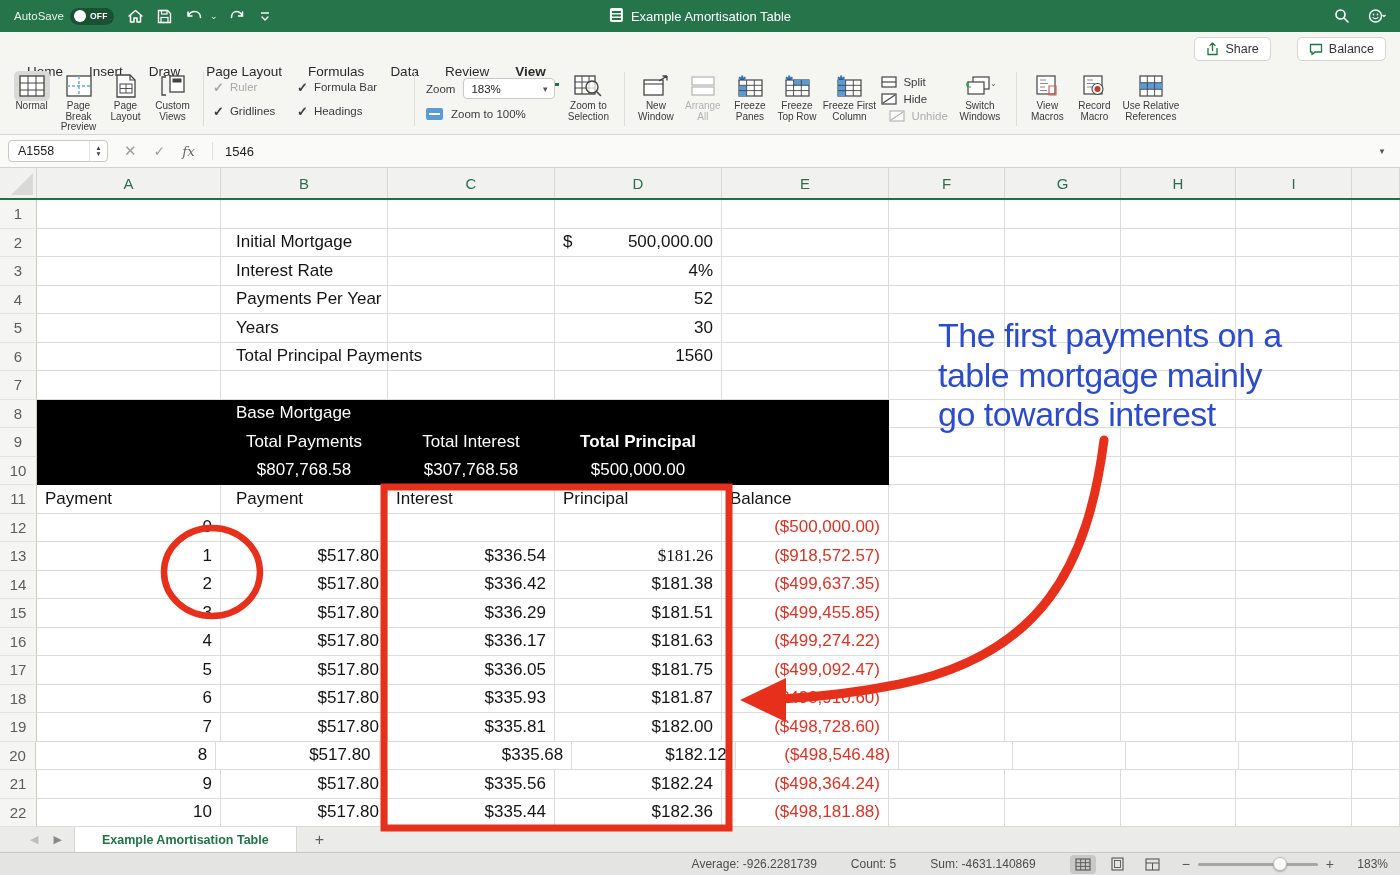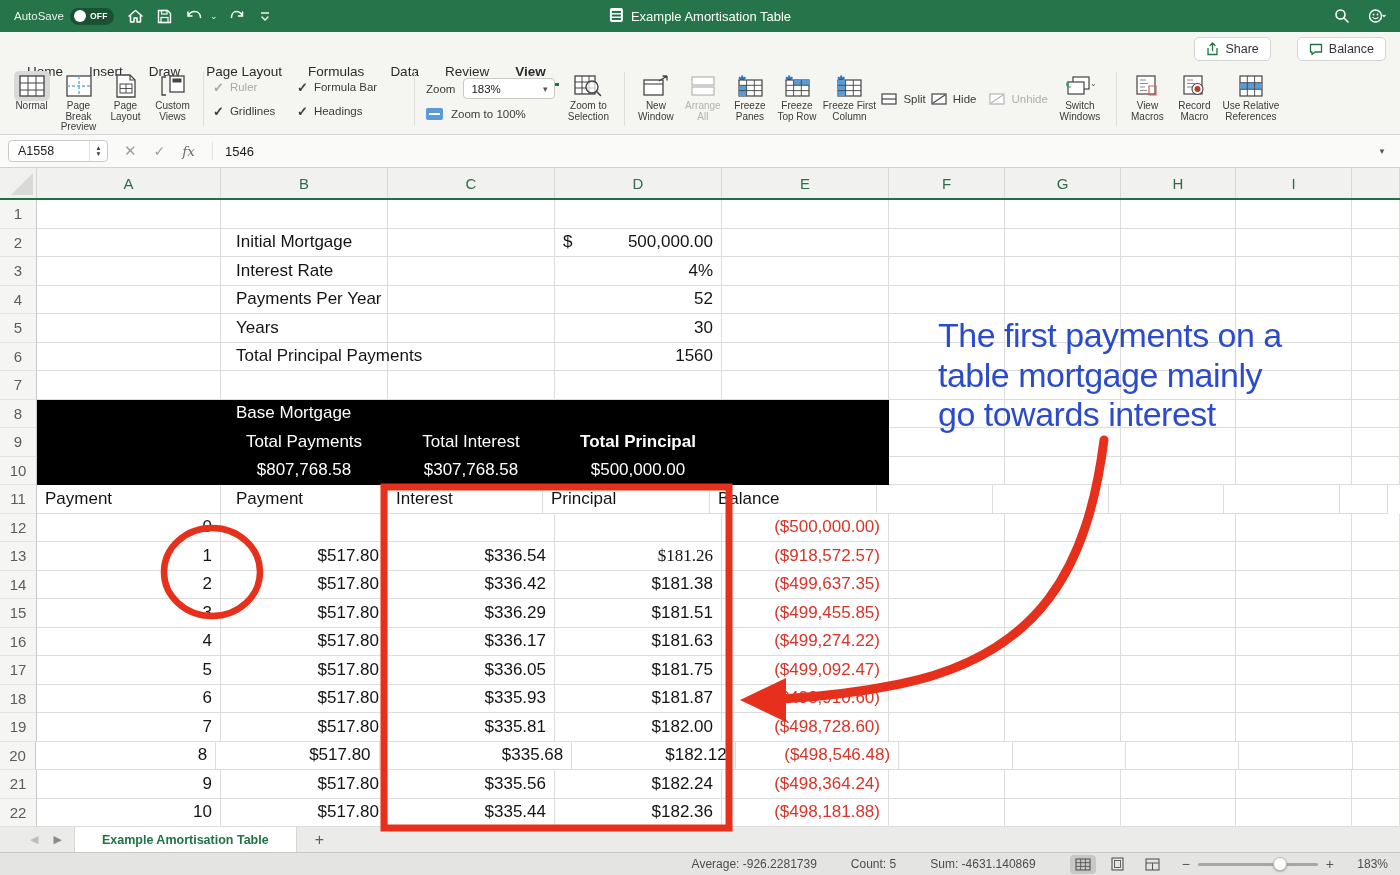--- a/index.html
+++ b/index.html
@@ -40,21 +40,21 @@
   .chkgrid { display:grid; grid-template-columns:84px 108px; grid-auto-rows:24px; align-content:center; height:60px; margin:0 2px; }
   .chk { display:flex; align-items:center; gap:6px; font-size:11.5px; color:#3b3b3b; }
   .chk .mark { font-size:13px; font-weight:700; color:#3f3f3f; }
   .chk.dis, .chk.dis .mark { color:#a9a9a7; }
   .zoomgrp { display:flex; flex-direction:column; justify-content:center; gap:9px; height:60px; margin:0 4px; }
   .zrow { display:flex; align-items:center; gap:8px; font-size:11.5px; color:#3b3b3b; }
   .zdd { width:92px; height:21px; background:#fff; border:1px solid #c9c9c7; border-radius:4px; display:flex; align-items:center; padding:0 7px; font-size:11.5px; color:#222; }
   .zdd .caret { margin-left:auto; font-size:9px; color:#555; }
   .z100icon { width:17px; height:12px; background:#5b9bd5; border-radius:2px; display:inline-block; position:relative; }
   .z100icon::after { content:""; position:absolute; left:3px; top:5px; right:3px; height:2px; background:#fff; }
-  .smallstack { display:flex; justify-content:center; gap:5px; height:60px; margin:0 3px; }
+  .smallstack { display:flex; flex-direction:column; justify-content:center; gap:5px; height:60px; margin:0 3px; }
   .sbtn { display:flex; align-items:center; gap:6px; font-size:11.5px; color:#3b3b3b; }
   .sbtn.dis { color:#aeaeac;margin-left:8px; }
 
   
   .formulabar { height:33px; background:#fafaf8; border-bottom:1px solid #d2d2d0; display:flex; align-items:center; padding:0 8px; }
   .namebox { width:100px; height:22px; border:1px solid #c9c9c7; border-radius:4px; background:#fff; display:flex; align-items:center; }
   .namebox .nbtext { flex:1; font-size:12.5px; color:#222; padding-left:9px; }
   .stepper { width:18px; height:20px; display:flex; flex-direction:column; align-items:center; justify-content:center; color:#444; border-left:1px solid #e3e3e1; }
   .stepper span { font-size:6.5px; line-height:6.5px; }
   .fb-icons { display:flex; align-items:center; gap:17px; margin-left:16px; color:#9d9d9b; }
@@ -585,21 +585,21 @@
           <div class="cell" style="width: 116px;"></div>
           <div class="cell" style="width: 116px;"></div>
           <div class="cell" style="width: 115px;"></div>
           <div class="cell" style="width: 116px;"></div>
           <div class="cell" style="width: 48px;"></div>
         </div>
         <div class="grow">
           <div class="rowhdr">11</div>
           <div class="cell al" style="width: 184px;">Payment</div>
           <div class="cell al ind" style="width: 167px;">Payment</div>
-          <div class="cell al" style="width: 155px;">Interest</div>
+          <div class="cell al" style="width: 167px;">Interest</div>
           <div class="cell al" style="width: 167px;">Principal</div>
           <div class="cell al" style="width: 167px;">Balance</div>
           <div class="cell" style="width: 116px;"></div>
           <div class="cell" style="width: 116px;"></div>
           <div class="cell" style="width: 115px;"></div>
           <div class="cell" style="width: 116px;"></div>
           <div class="cell" style="width: 48px;"></div>
         </div>
         <div class="grow">
           <div class="rowhdr">12</div>

